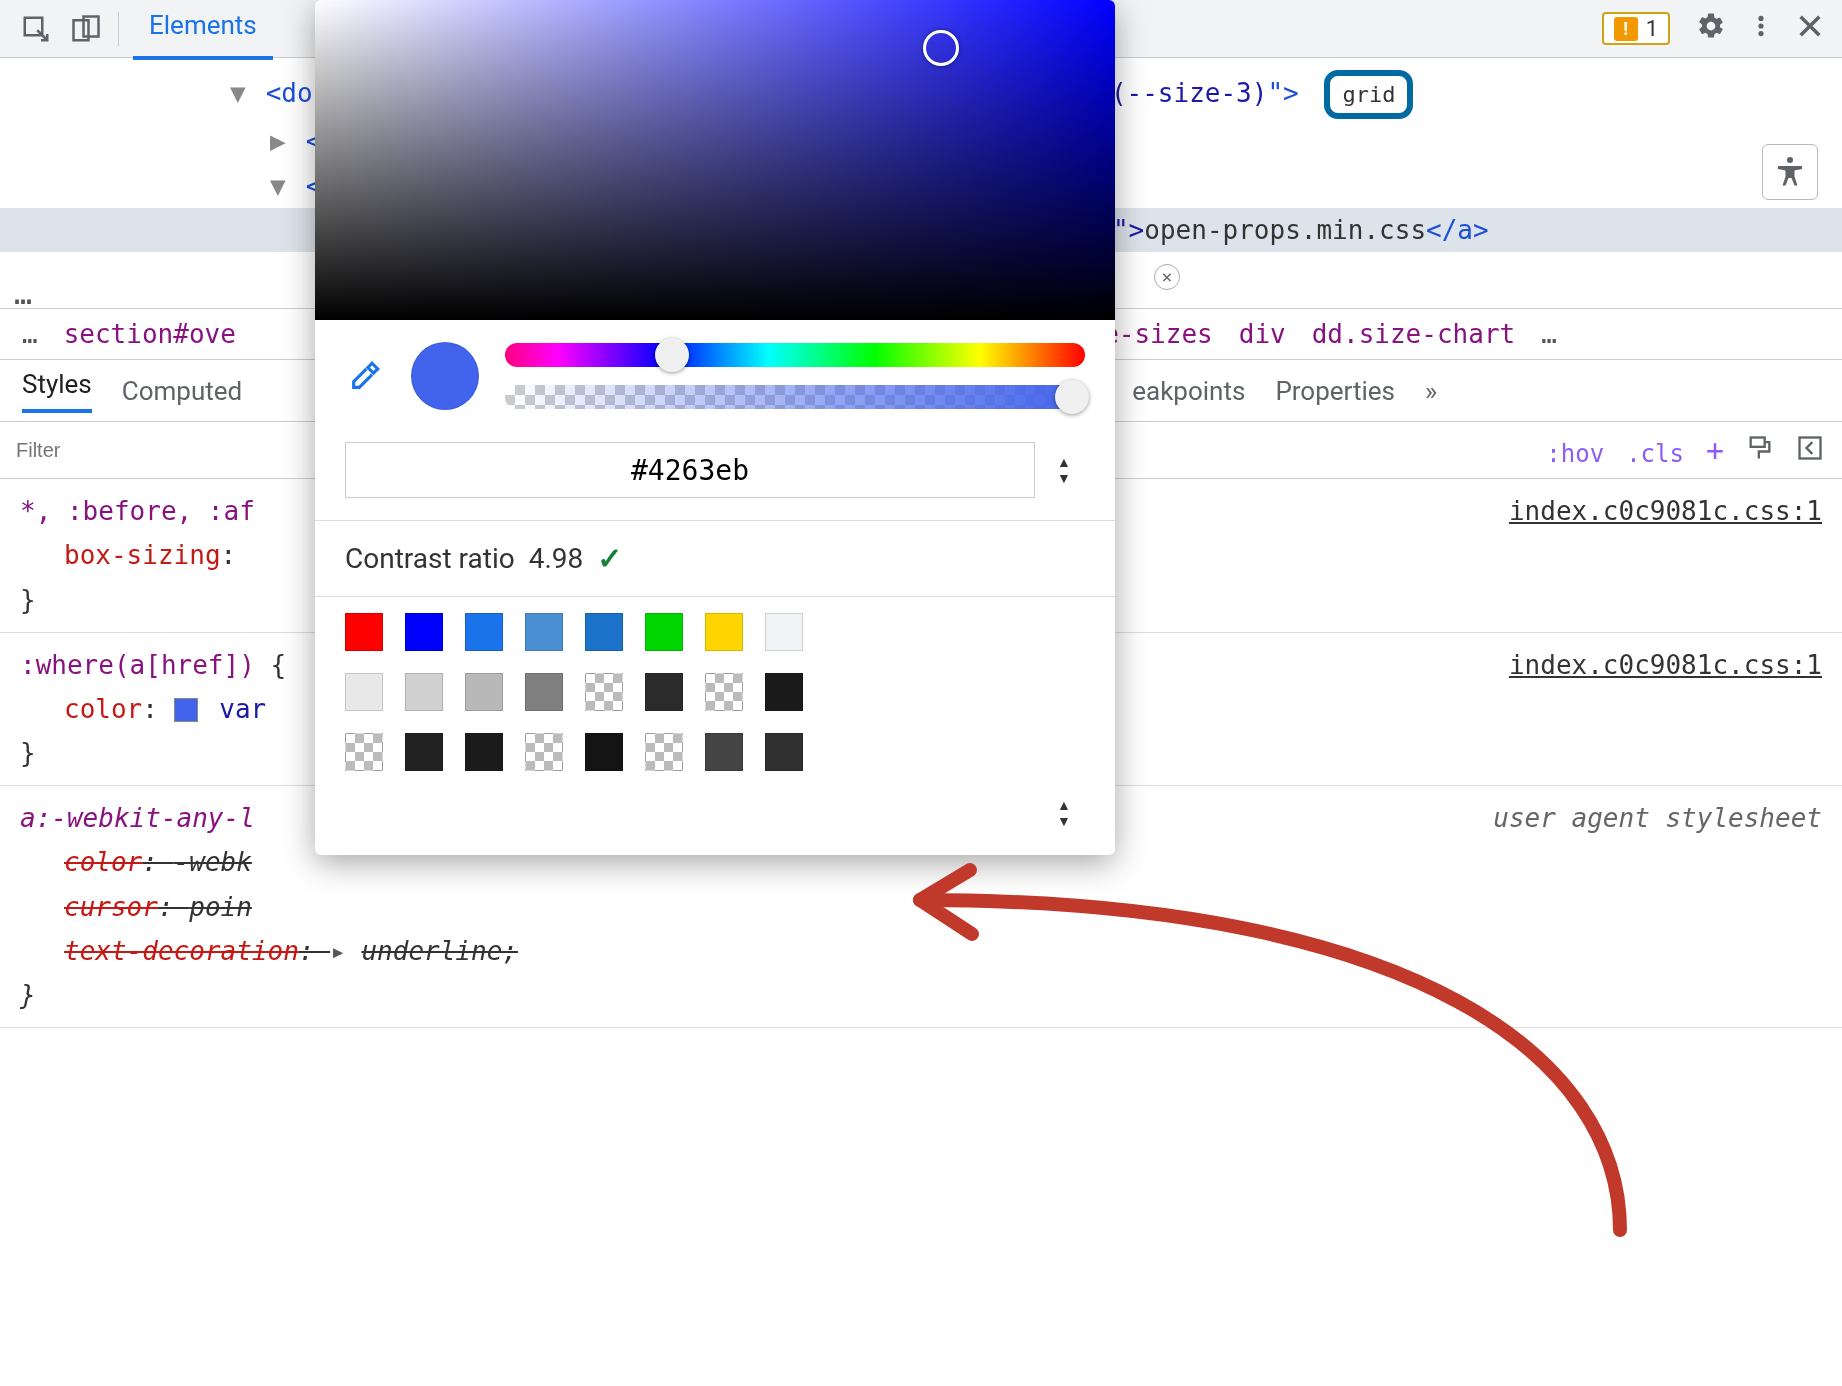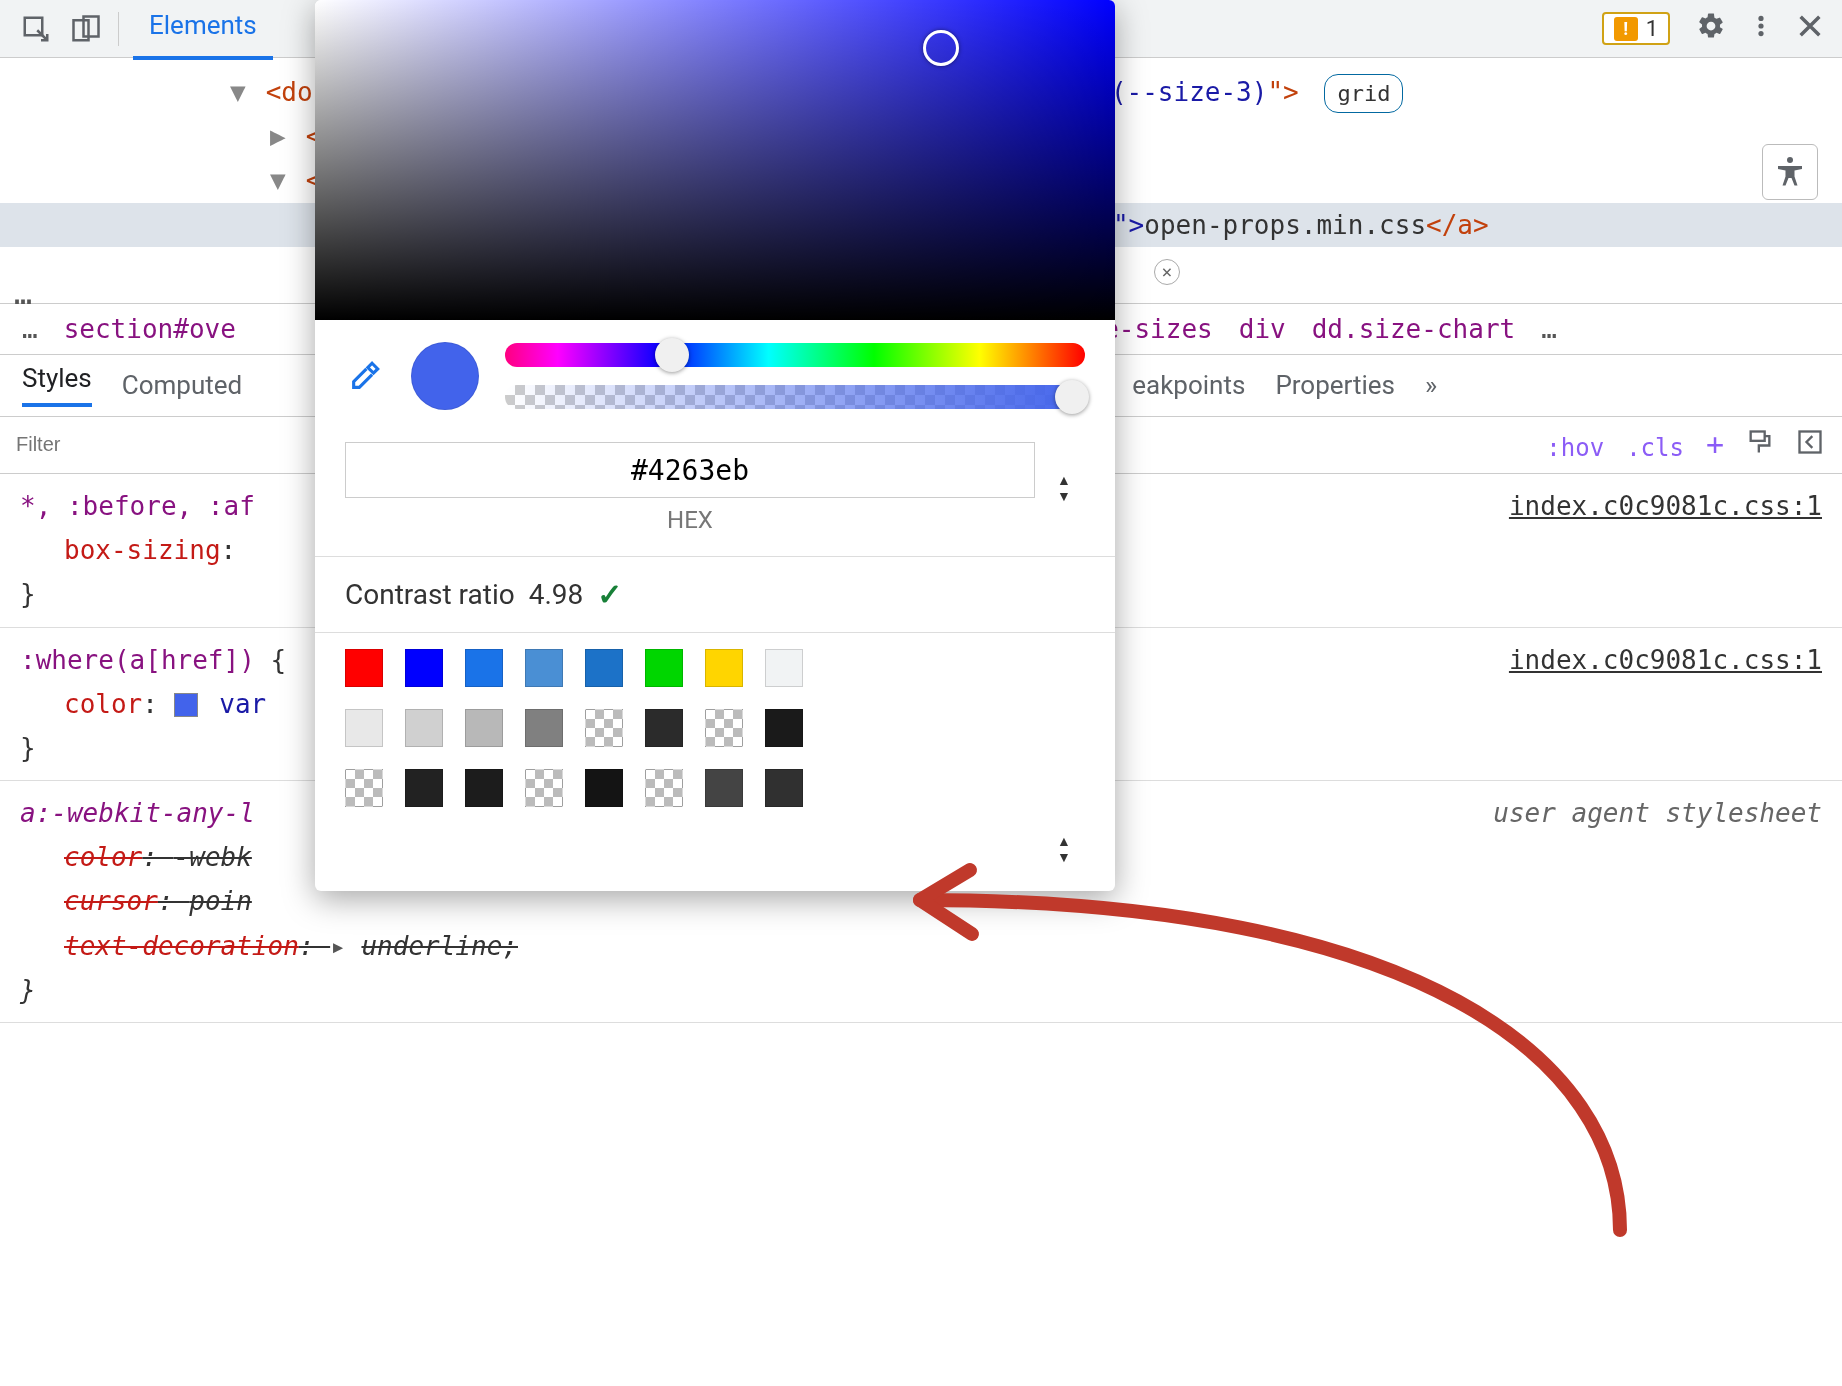--- a/index.html
+++ b/index.html
@@ -51,26 +51,26 @@
 
 
 .elements-area {
   padding: 12px 0 12px 230px;
   font-size: 26px;
   line-height: 1.7;
   position: relative;
 }
 .elements-area .row { white-space: nowrap; }
 .tri { color:#888; display:inline-block; width: 20px; }
-.tag-pur { color: #c2410c; margin-top: 36px; }
+.tag-pur { color: #1d4ed8; margin-top: 36px; }
 .tag-text { color: #1a1aa6; }
 .tag-link { color: #1155cc; text-decoration: underline; }
 .grid-badge {
   display:inline-block;
-  border:1px solid #0369a1;
+  border:6px solid #0369a1;
   border-radius: 14px;
   padding: 0 12px;
   font-size: 22px;
   margin-left: 10px;
 }
 .a11y-btn {
   position:absolute;
   right: 24px; top: 86px;
   width: 56px; height: 56px;
   border:1px solid #bbb;
@@ -457,21 +457,20 @@
         <div class="slider-handle" style="left:150px;"></div>
       </div>
       <div class="alpha-slider">
         <div class="slider-handle" style="right:-4px;"></div>
       </div>
     </div>
   </div>
   <div class="hex-row">
     <div class="hex-box">
       <input class="hex-input mono" value="#4263eb" style="">
-      <div class="hex-label">HEX</div>
     </div>
     <div class="stepper">
       <span>▲</span>
       <span>▼</span>
     </div>
   </div>
   <div class="section-divider"></div>
   <div class="contrast-row">
     <span>Contrast ratio</span>
     <span>4.98</span>

